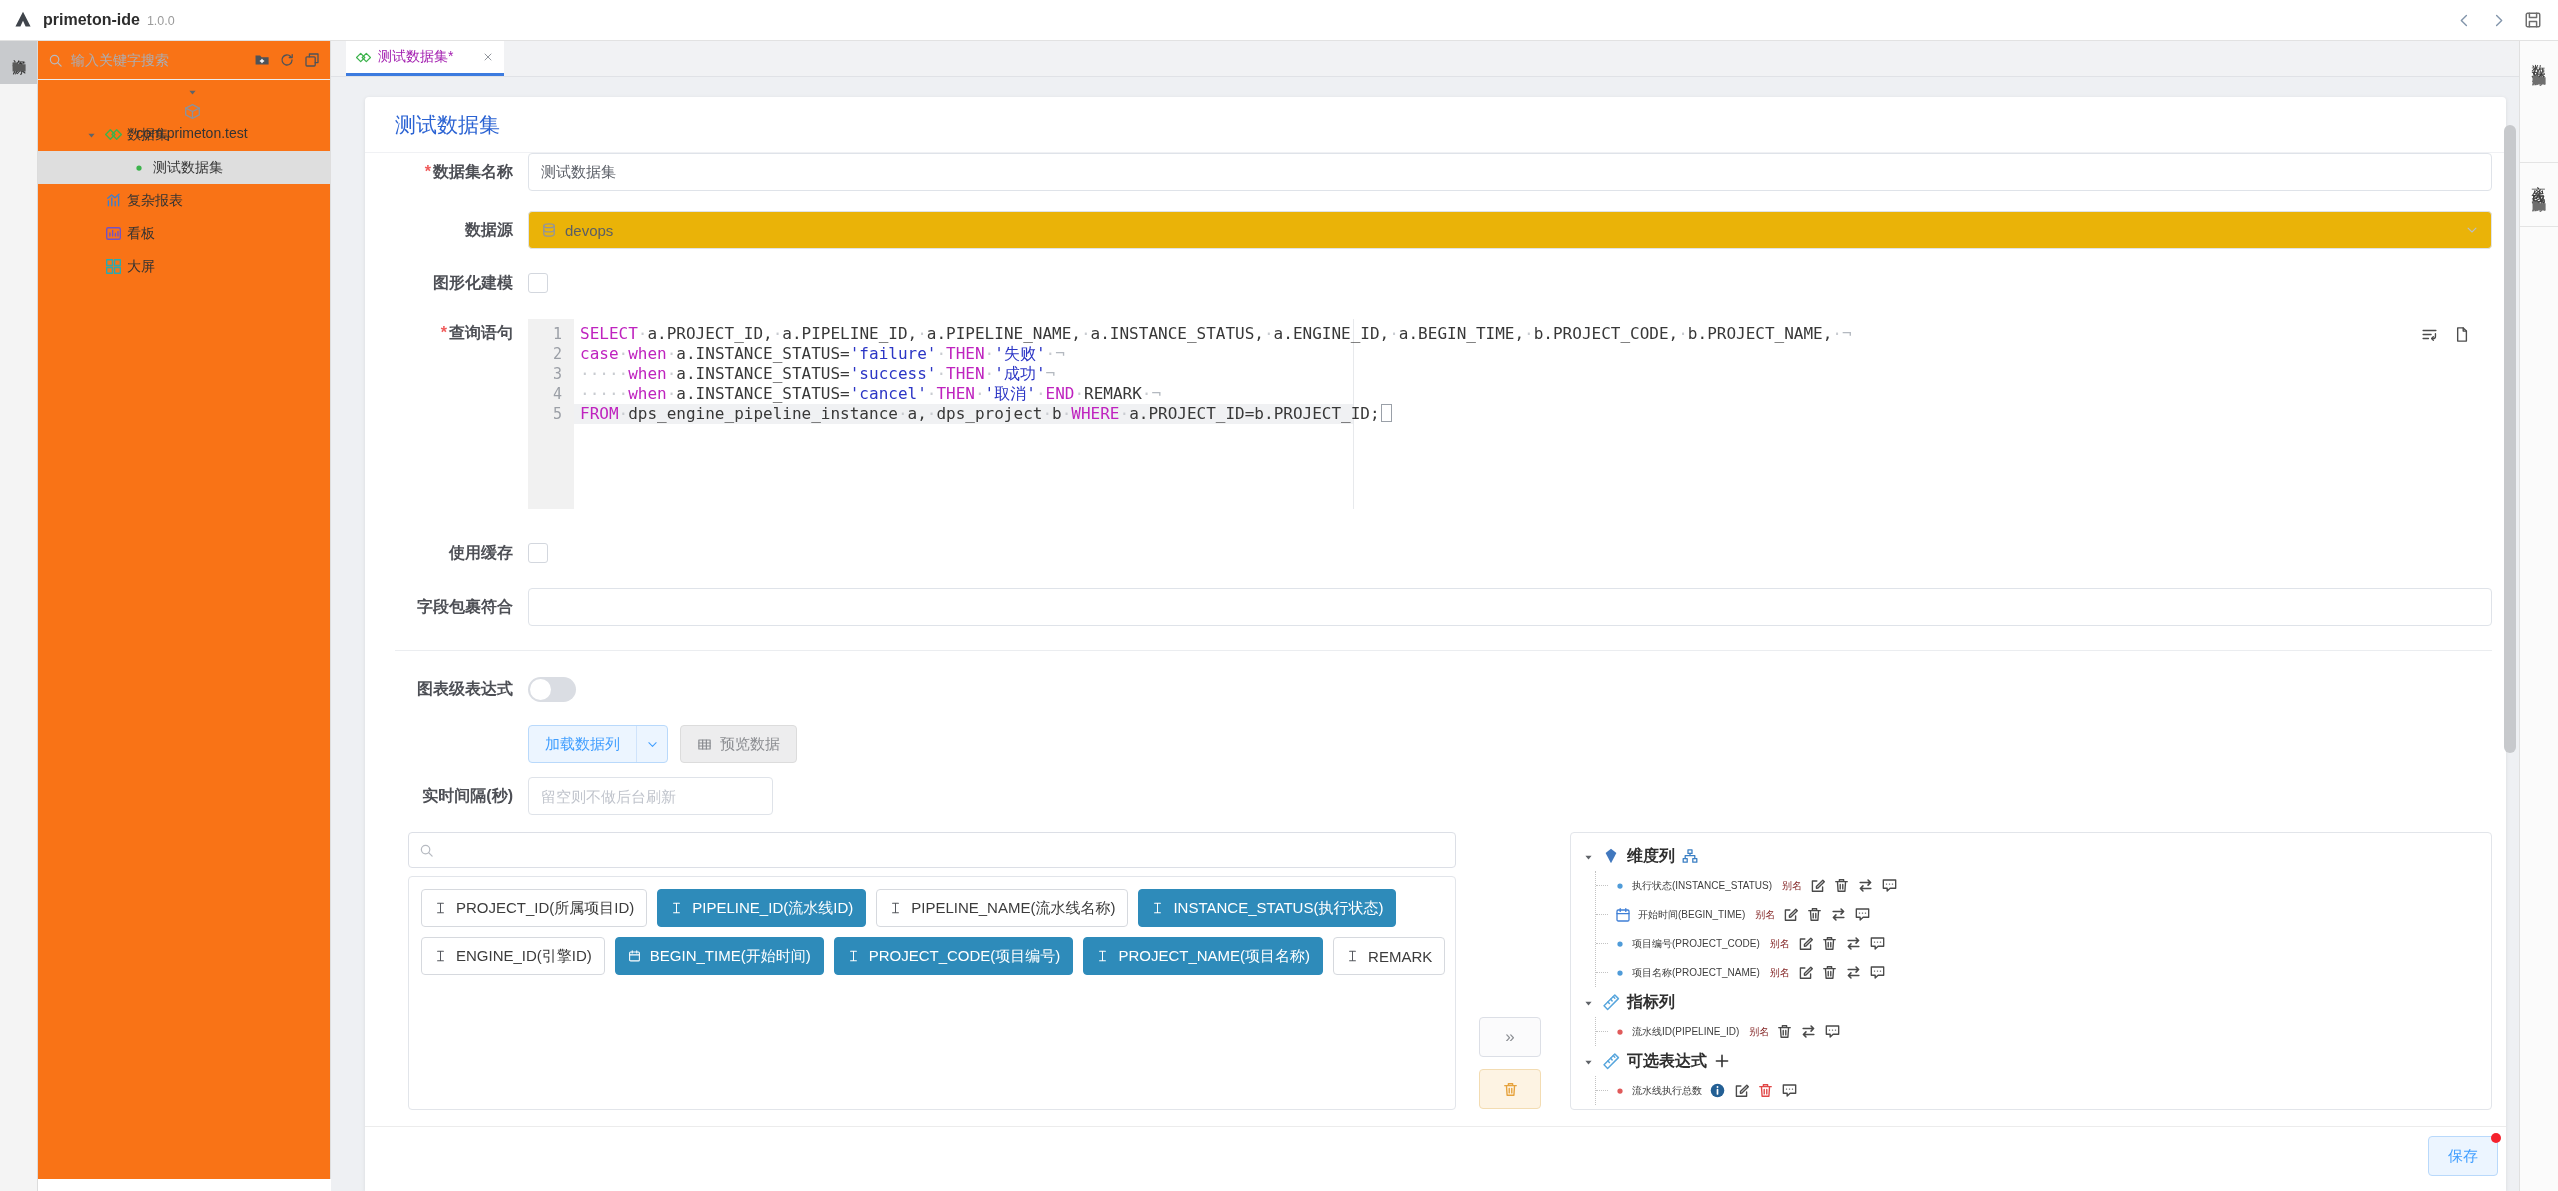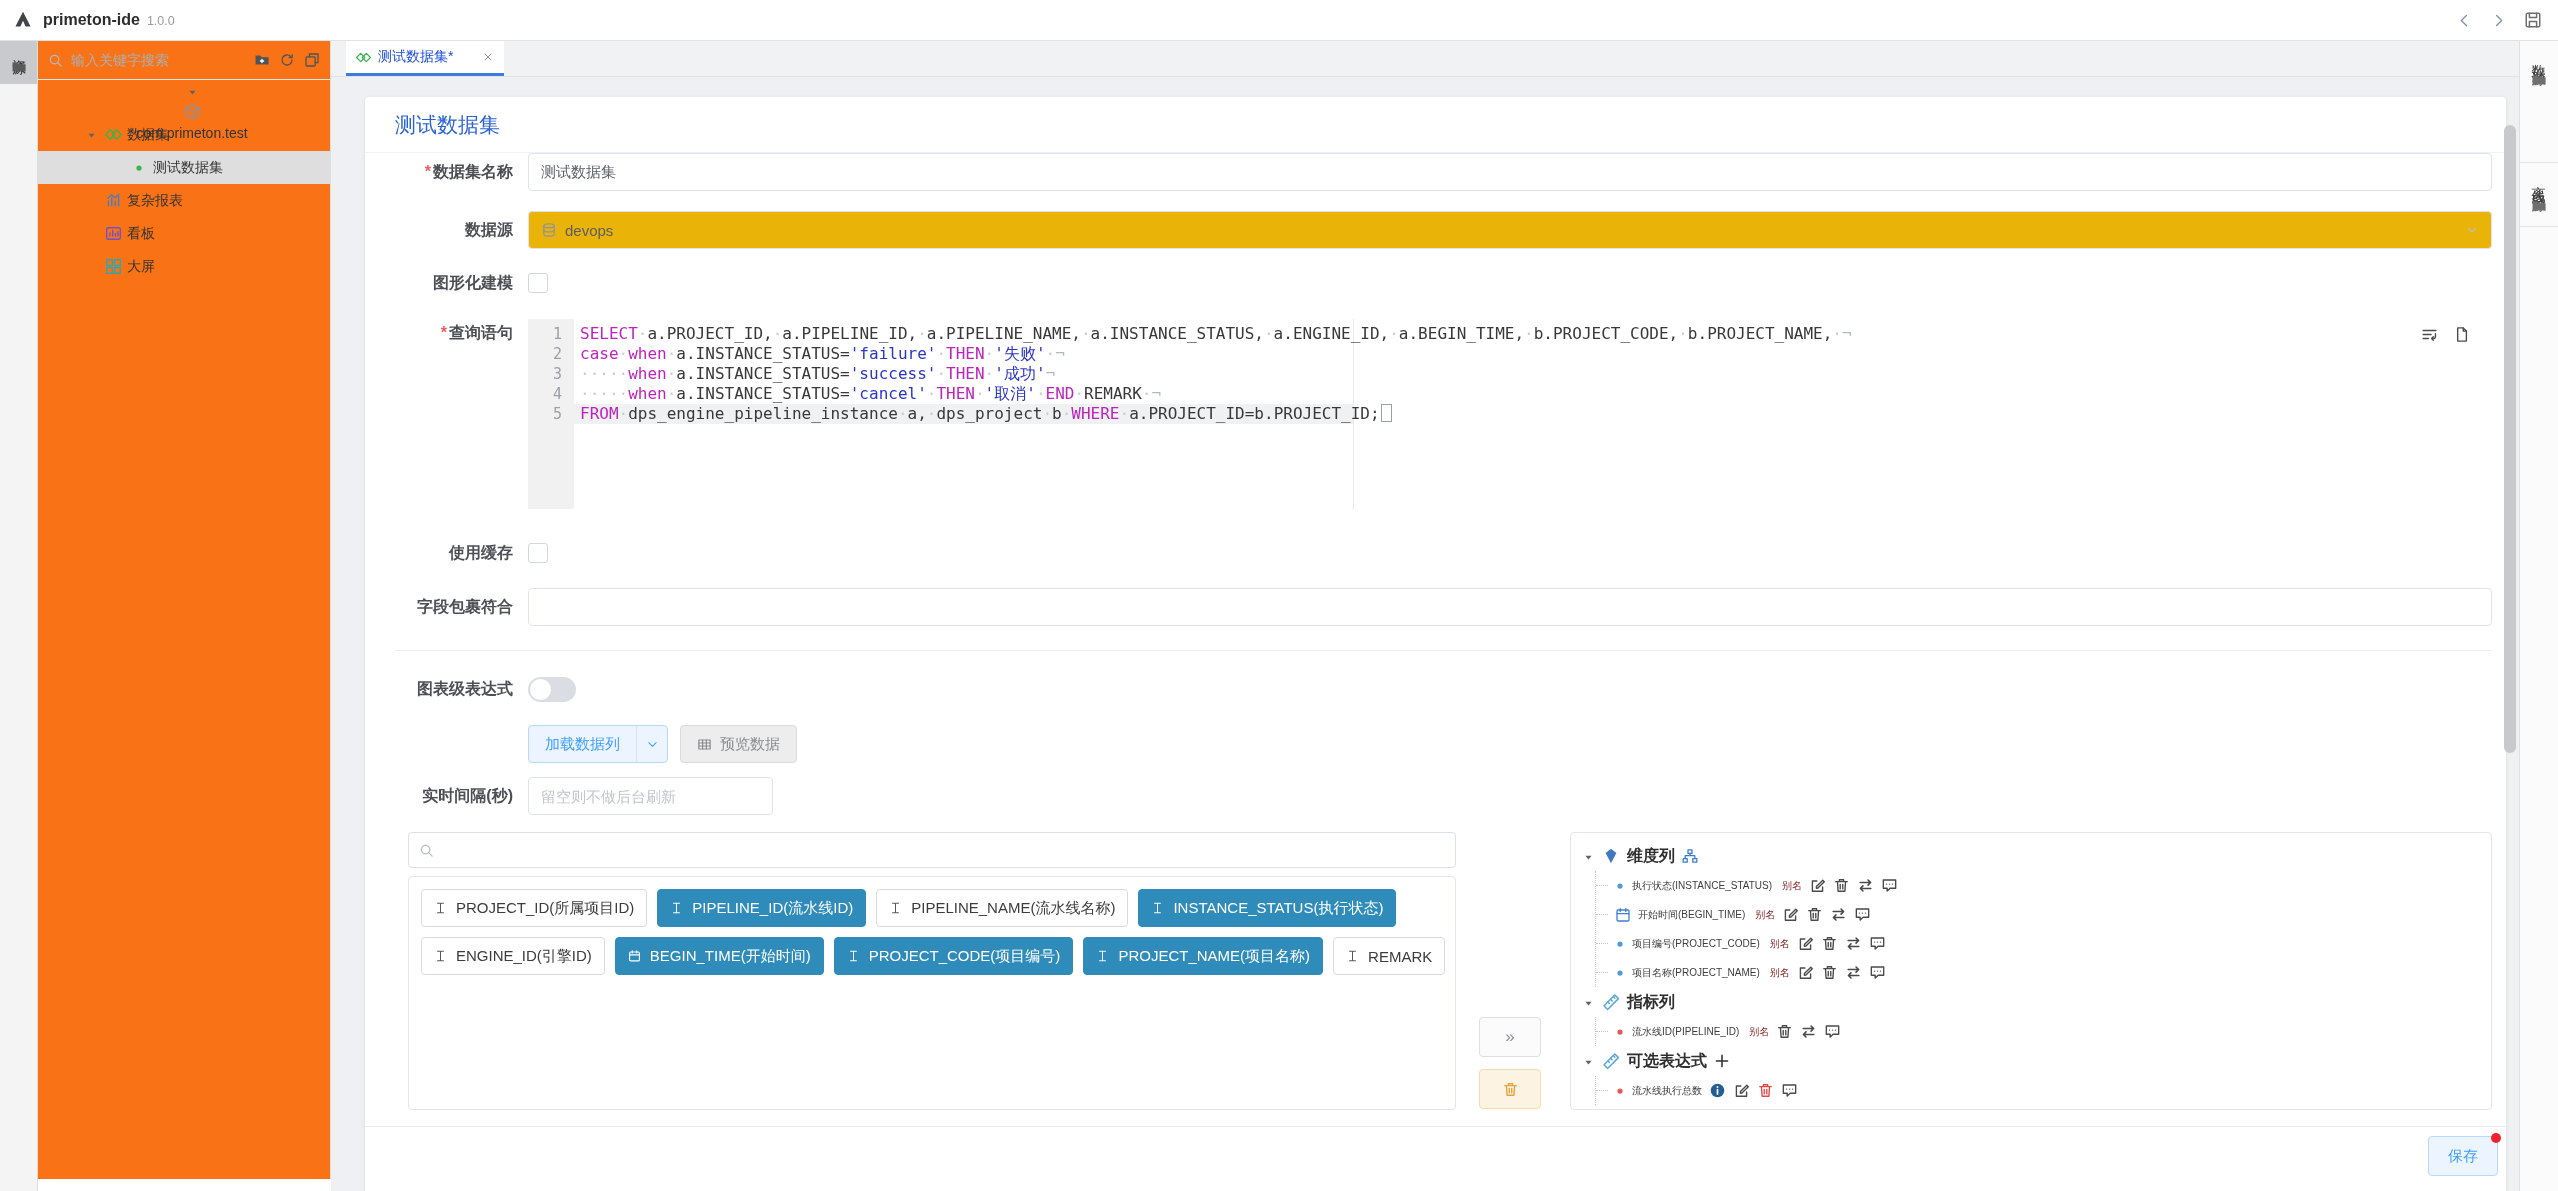--- a/index.html
+++ b/index.html
@@ -39,21 +39,21 @@
   
   .ic.package{color:#8d929b}.ic.dataset{color:#3cb34c}.ic.dot-green{color:#3cb34c}
   .ic.chart{color:#3b7fd0}.ic.board{color:#7052c8}.ic.screen{color:#2aaab0}
   .ic.dot-blue{color:#4f9bd8}.ic.dot-red{color:#e05a5a}
   .ic.dim3d{color:#4178be}.ic.ruler{color:#58a6dd}.ic.sitemap{color:#3b7fc4}.ic.plusdark{color:#333}
   .ic.info{color:#235f94}.ic.trash-red{color:#e14747}.ic.calendar-blue{color:#3f7fd6}
   
   #main{position:absolute;left:331px;top:41px;right:38px;bottom:0;background:#eef0f3;z-index:10}
   #tabbar{height:35px;background:#f1f2f4;border-bottom:1px solid #e0e2e6;display:flex;align-items:stretch}
   .tab{height:35px;margin-left:15px;width:158px;background:#fff;display:flex;align-items:center;padding:0 10px;gap:7px;
-       border-bottom:3px solid #3c7bdf;box-sizing:border-box;font-size:14px;color:#1d4ed8;cursor:pointer}
+       border-bottom:3px solid #3c7bdf;box-sizing:border-box;font-size:14px;color:#a21caf;cursor:pointer}
   .tab .ic.dataset{width:15px;height:15px}
   .tab .close{margin-left:auto;color:#8f939a;width:12px;height:12px}
   #content{position:absolute;top:36px;left:0;right:0;bottom:0}
   #card{position:absolute;left:34px;top:20px;right:14px;bottom:0;background:#fff;border-radius:4px 4px 0 0;
         box-shadow:0 1px 4px rgba(0,0,0,.09)}
   #scroll-thumb{position:absolute;right:4px;top:48px;width:12px;height:628px;background:#c7c9cc;border-radius:6px;z-index:40}
   
   .pg-title{position:absolute;left:30px;top:14px;font-size:21px;font-weight:500;color:#2b63d3}
   .title-div{position:absolute;left:0;right:0;top:55px;border-top:1px solid #f0f1f4}
   .crow{position:absolute;left:30px;right:14px;display:flex;align-items:center}

